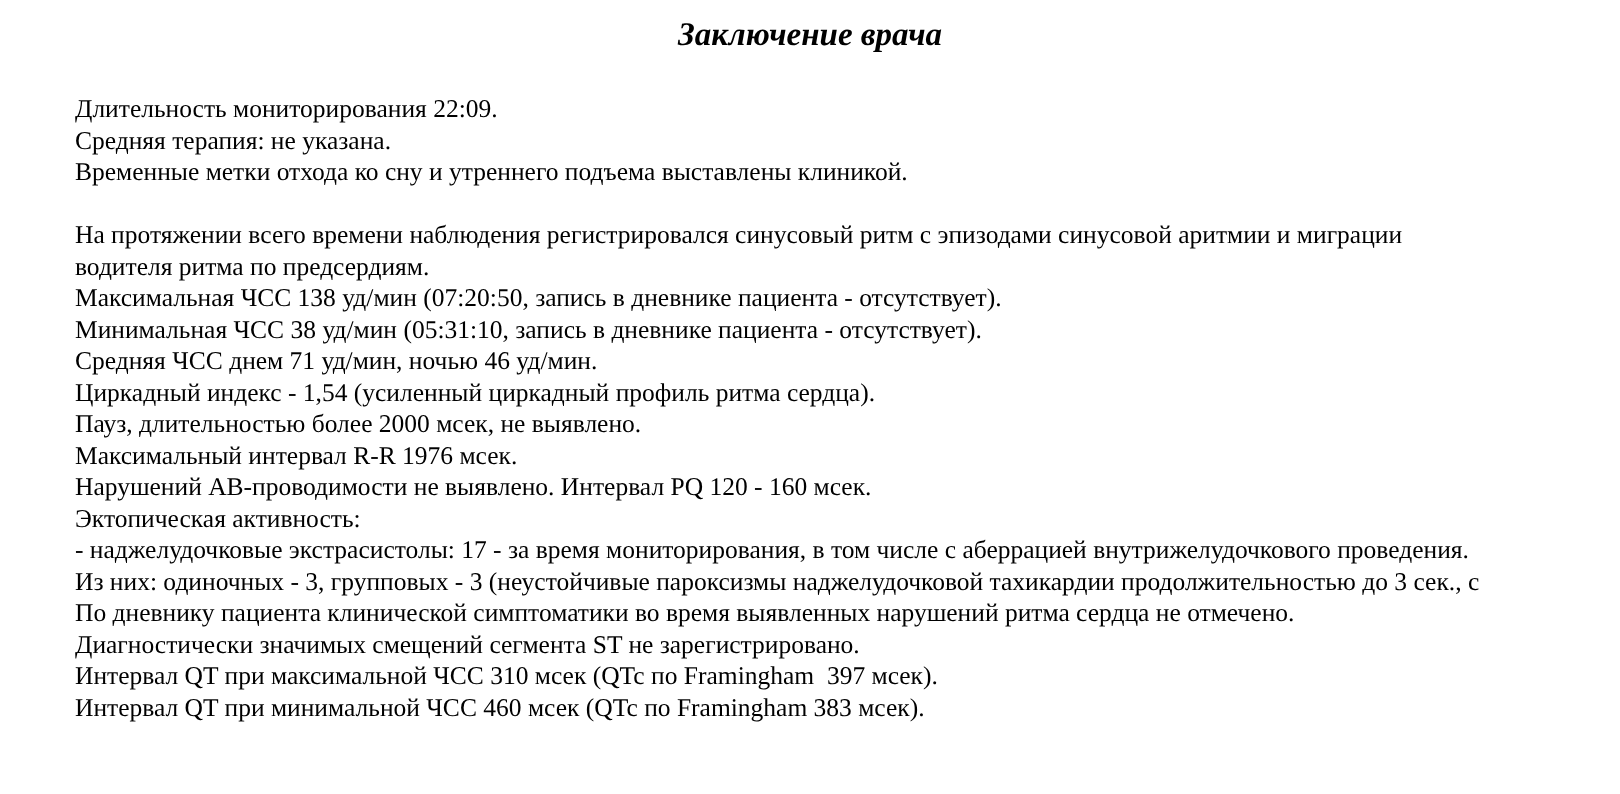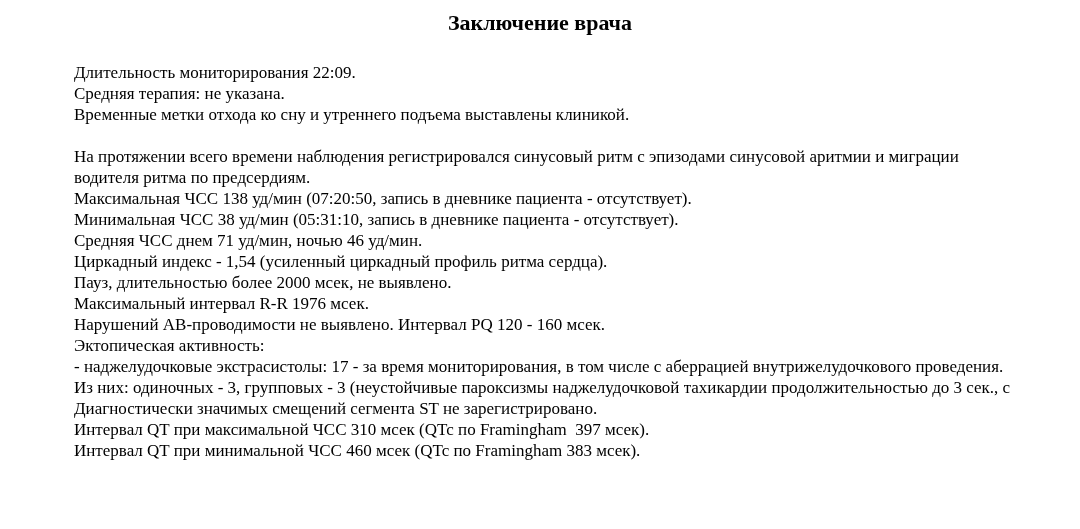--- a/index.html
+++ b/index.html
@@ -20,32 +20,32 @@
     box-sizing: border-box;
   }
   .title {
     margin: 0;
     padding-top: 10px;
     text-align: center;
     font-size: 22px;
     font-weight: bold;
     line-height: 26px;
     font-family: "Liberation Serif", serif;
+    font-style: italic;
   }
   .body-text {
     margin-top: 26px;
     padding-left: 50px;
     padding-right: 6px;
     font-size: 17px;
     line-height: 21px;
   }
   .line {
     min-height: 21px;
     white-space: pre-wrap;
-    margin-left: 24px;
   }
 </style>
 </head>
 <body>
 
 <div class="doc">
   <h1 class="title">Заключение врача</h1>
   <div class="body-text">
       <div class="line">Длительность мониторирования 22:09.</div>
       <div class="line">Средняя терапия: не указана.</div>
@@ -56,17 +56,18 @@
       <div class="line">Максимальная ЧСС 138 уд/мин (07:20:50, запись в дневнике пациента - отсутствует).</div>
       <div class="line">Минимальная ЧСС 38 уд/мин (05:31:10, запись в дневнике пациента - отсутствует).</div>
       <div class="line">Средняя ЧСС днем 71 уд/мин, ночью 46 уд/мин.</div>
       <div class="line">Циркадный индекс - 1,54 (усиленный циркадный профиль ритма сердца).</div>
       <div class="line">Пауз, длительностью более 2000 мсек, не выявлено.</div>
       <div class="line">Максимальный интервал R-R 1976 мсек.</div>
       <div class="line">Нарушений АВ-проводимости не выявлено. Интервал PQ 120 - 160 мсек.</div>
       <div class="line">Эктопическая активность:</div>
       <div class="line">- наджелудочковые экстрасистолы: 17 - за время мониторирования, в том числе с аберрацией внутрижелудочкового проведения.</div>
       <div class="line">Из них: одиночных - 3, групповых - 3 (неустойчивые пароксизмы наджелудочковой тахикардии продолжительностью до 3 сек., с</div>
+      <div class="line">По дневнику пациента клинической симптоматики во время выявленных нарушений ритма сердца не отмечено.</div>
       <div class="line">Диагностически значимых смещений сегмента ST не зарегистрировано.</div>
       <div class="line">Интервал QT при максимальной ЧСС 310 мсек (QTc по Framingham  397 мсек).</div>
       <div class="line">Интервал QT при минимальной ЧСС 460 мсек (QTc по Framingham 383 мсек).</div>
     </div>
 </div>
 
 </body></html>

